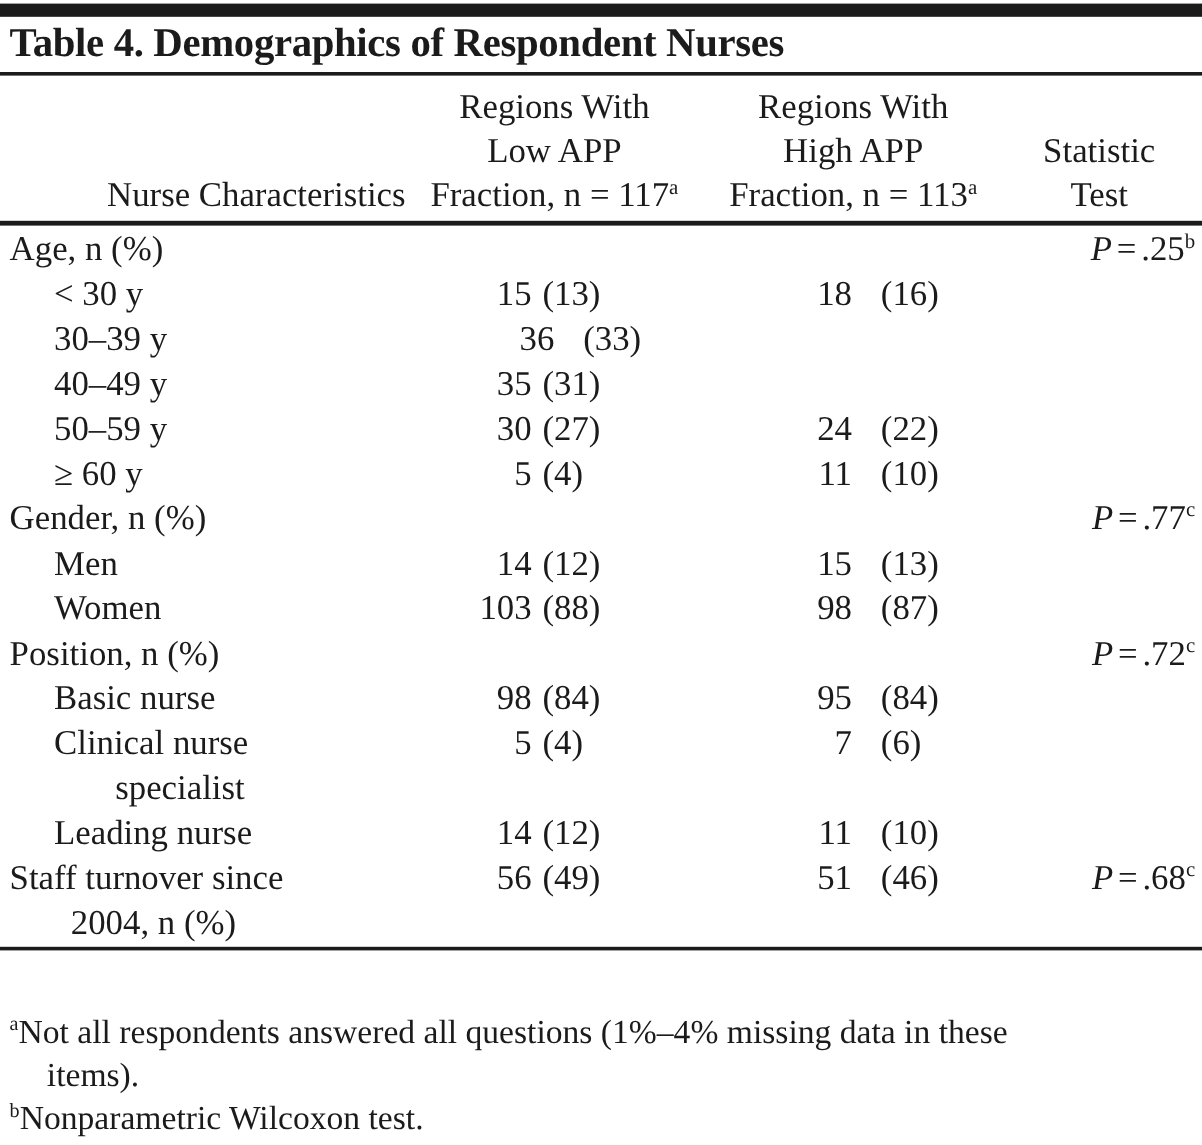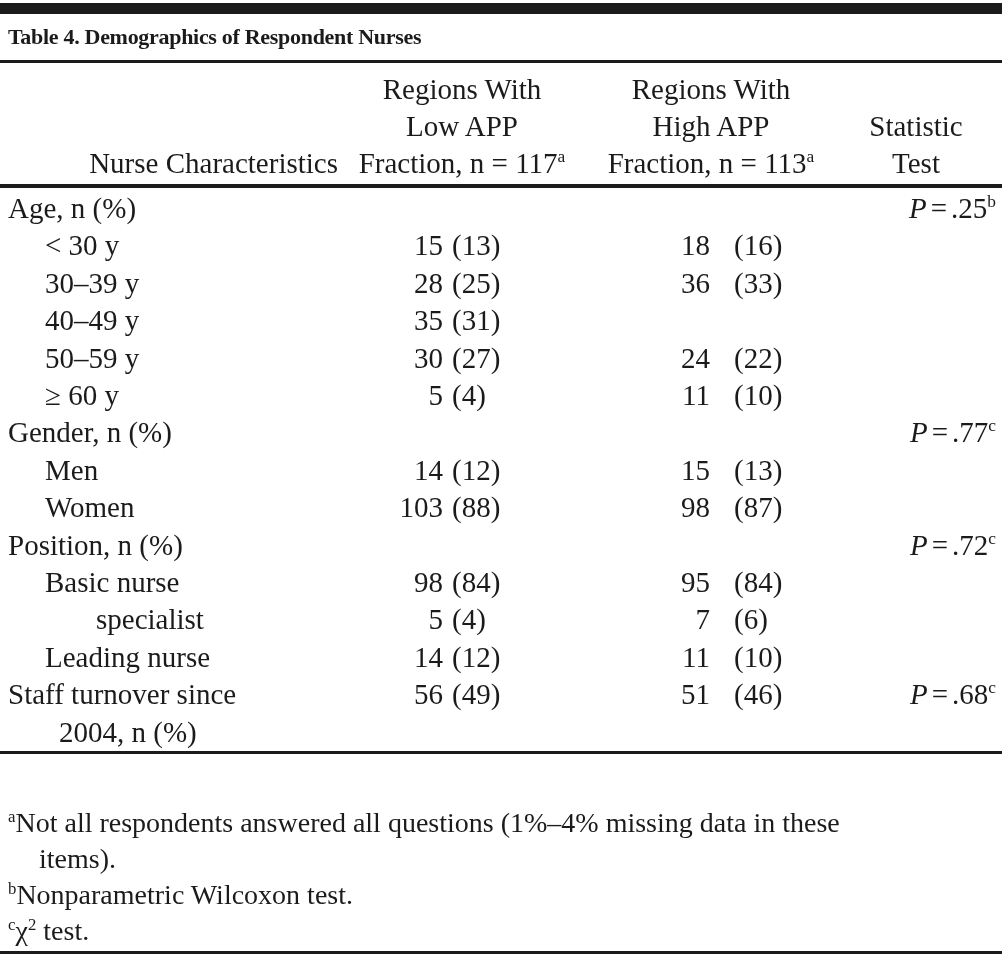--- a/index.html
+++ b/index.html
@@ -12,21 +12,21 @@
   }
   .page { width: 1002px; height: 954px; position: relative; }
 
   .rule { background: #1b1b1b; width: 1002px; }
   .rule-top    { height: 11px; margin-top: 3px; }
   .rule-thin   { height: 3px; }
   .rule-mid    { height: 4px; }
   .rule-bottom { height: 4px; }
 
   .title {
-    font-size: 22px; font-weight: bold; letter-spacing: -0.3px;
+    font-size: 34px; font-weight: bold; letter-spacing: -0.3px;
     line-height: 38px; padding: 4px 8px 4px 8px; border-radius: 17px;
   }
 
   .hdr {
     display: grid;
     grid-template-columns: 330px 248px 250px 160px;
     align-items: end;
     padding: 8px 6px 2px 8px;
     font-size: 29px; line-height: 37px;
   }
@@ -112,21 +112,20 @@
         </div>
       <div class="val v2"><span class="vn">15</span><span class="vp">(13)</span></div>
       <div class="val v3"><span class="vn">18</span><span class="vp">(16)</span></div>
       <div class="pval"></div>
     </div>
 
     <div class="row">
       <div class="label ind1">
           <div>30–39 y</div>
         </div>
-      <div class="val v2"><span class="vn">28</span><span class="vp">(25)</span></div>
       <div class="val v3"><span class="vn">36</span><span class="vp">(33)</span></div>
       <div class="pval"></div>
     </div>
 
     <div class="row">
       <div class="label ind1">
           <div>40–49 y</div>
         </div>
       <div class="val v2"><span class="vn">35</span><span class="vp">(31)</span></div>
       <div class="pval"></div>
@@ -190,20 +189,21 @@
       <div class="label ind1">
           <div>Basic nurse</div>
         </div>
       <div class="val v2"><span class="vn">98</span><span class="vp">(84)</span></div>
       <div class="val v3"><span class="vn">95</span><span class="vp">(84)</span></div>
       <div class="pval"></div>
     </div>
 
     <div class="row">
       <div class="label ind1">
+        <div>Clinical nurse</div>
         <div class="cont">specialist</div>
       </div>
       <div class="val v2"><span class="vn">5</span><span class="vp">(4)</span></div>
       <div class="val v3"><span class="vn">7</span><span class="vp">(6)</span></div>
       <div class="pval"></div>
     </div>
 
     <div class="row">
       <div class="label ind1">
           <div>Leading nurse</div>

